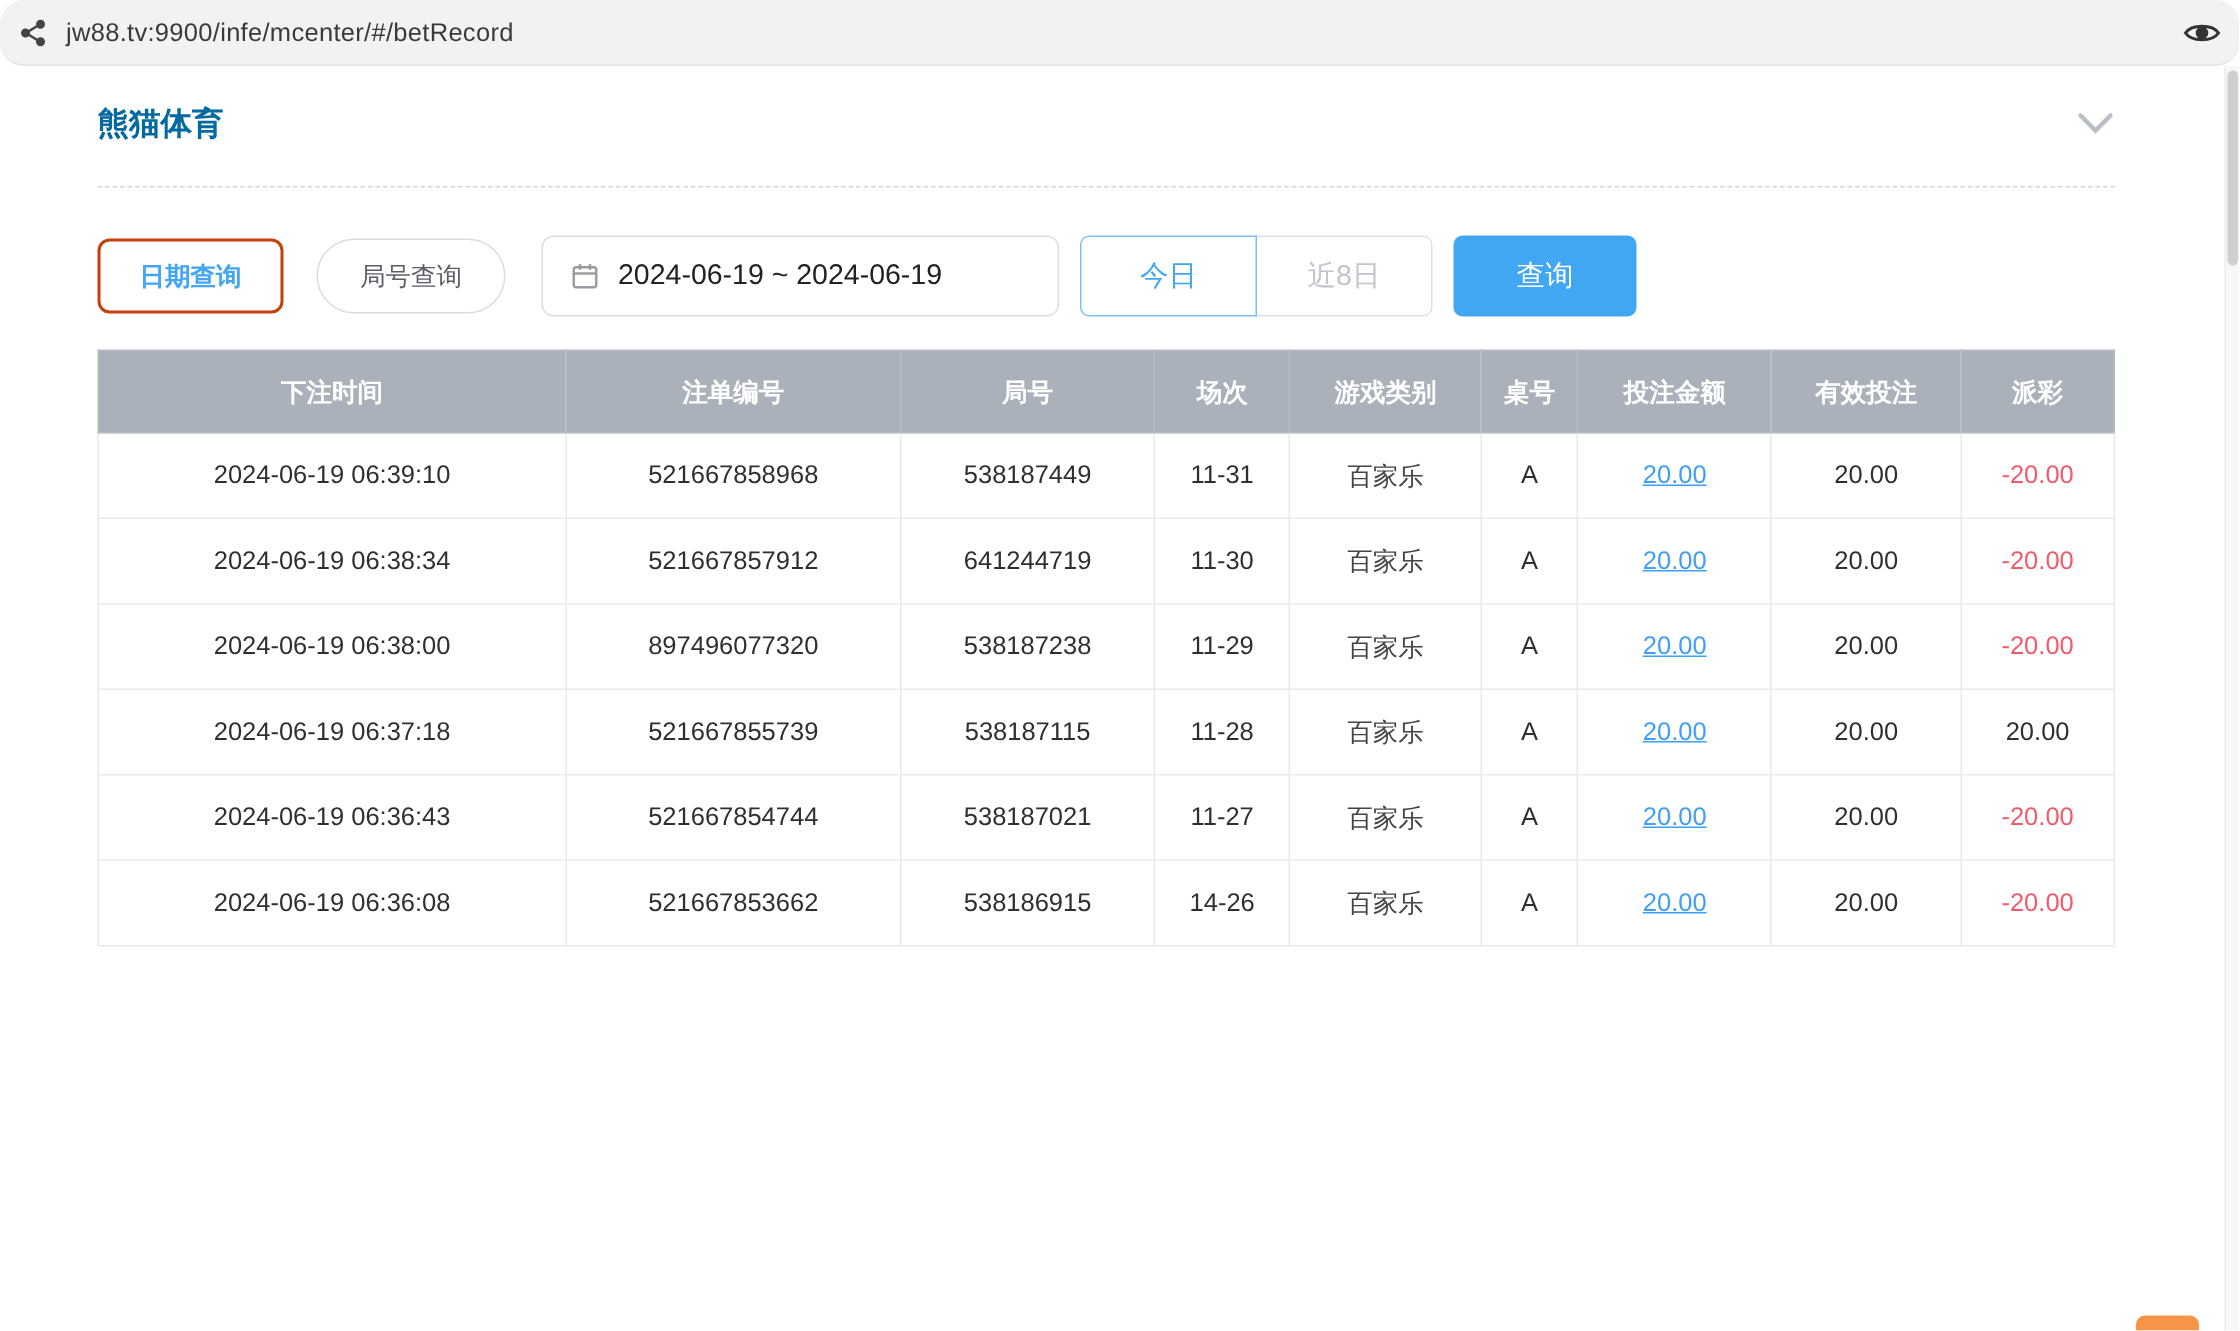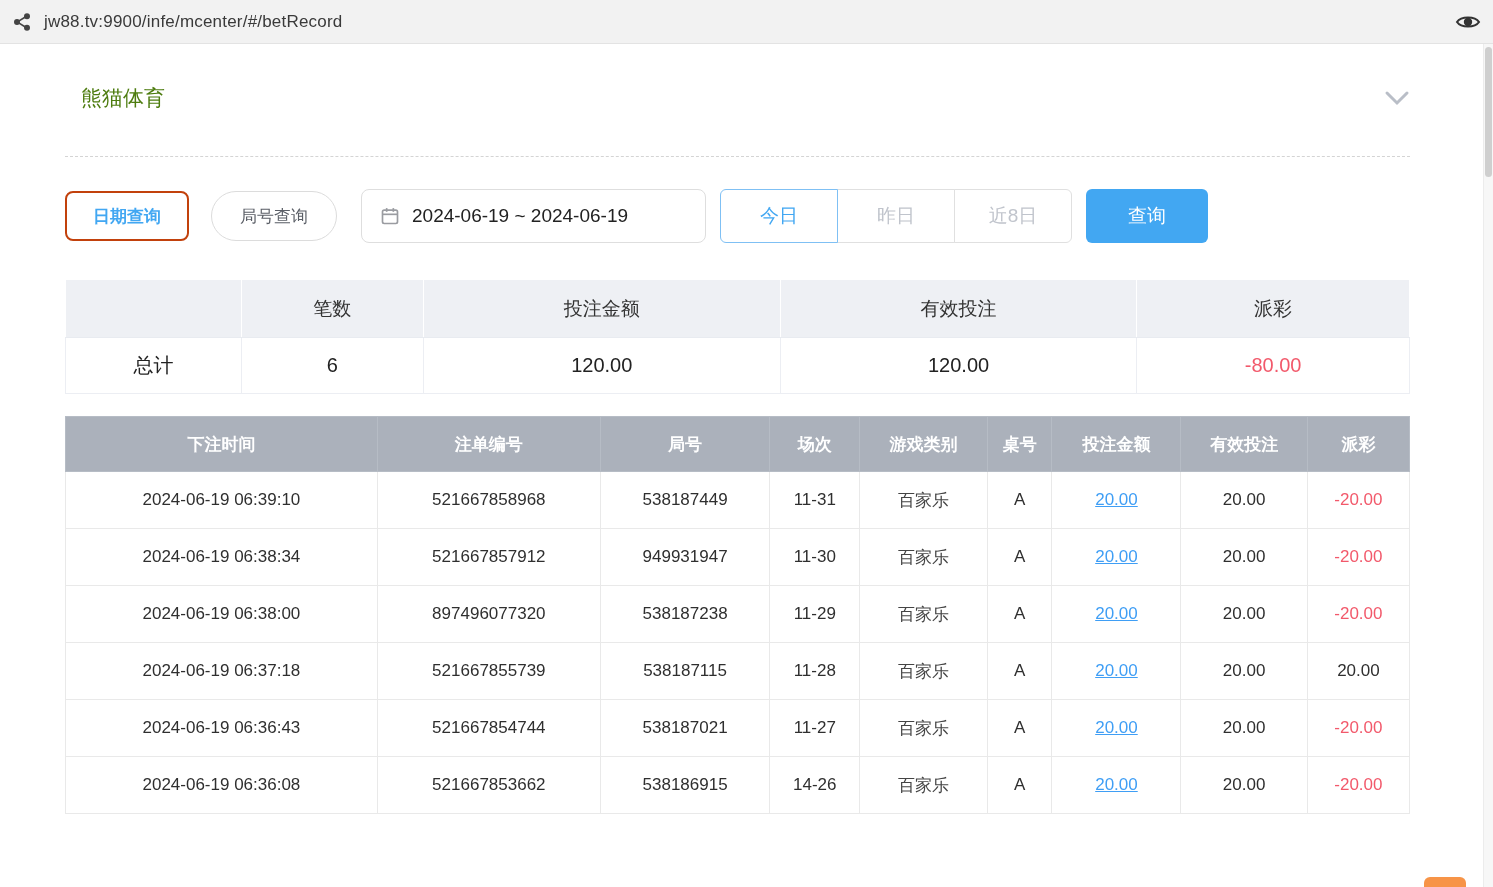--- a/index.html
+++ b/index.html
@@ -11,29 +11,29 @@
   *{box-sizing:border-box;}
   html,body{margin:0;padding:0;}
   body{
     width:1493px;height:887px;position:relative;overflow:hidden;
     background:#fff;color:#333;
     font-family:"Liberation Sans","DejaVu Sans",sans-serif;
   }
   
   .urlbar{
     height:44px;background:#f2f2f2;border-bottom:1px solid #e3e3e3;
-    display:flex;align-items:center;padding:0 12px;gap:12px;
+    display:flex;align-items:center;padding:0 12px;gap:12px;border-radius:16px;
   }
   .urlbar .url{font-size:17px;color:#3a3a3a;letter-spacing:.2px;}
   .urlbar .spacer{flex:1;}
   .icon-btn{display:inline-flex;align-items:center;justify-content:center;cursor:pointer;}
   
   .page{padding:0 83px 0 65px;}
   .section{display:flex;justify-content:space-between;align-items:center;}
-  .section h2{margin:16px;font-size:21px;font-weight:400;color:#4d7c0f;}
+  .section h2{margin:0;font-size:21px;font-weight:700;color:#0369a1;}
   .section-panda{margin-top:24px;padding-bottom:28px;}
   .divider{border-top:1px dashed #d4d4d4;height:0;}
   .section-bb{margin-top:30px;}
   
   .filter-row{margin-top:32px;display:flex;align-items:center;}
   .btn{background:#fff;font-family:inherit;cursor:pointer;display:inline-flex;align-items:center;justify-content:center;}
   .btn-date{width:124px;height:50px;border:2px solid #c2410c;border-radius:8px;color:var(--accent,#42a7f2);font-size:17px;font-weight:700;}
   .btn-round{margin-left:22px;width:126px;height:50px;border:1px solid #dcdcdc;border-radius:25px;color:#5a5e66;font-size:17px;}
   .date-input{
     margin-left:24px;width:345px;height:54px;border:1px solid #dedede;border-radius:8px;
@@ -122,53 +122,25 @@
           <rect x="3" y="5" width="18" height="16" rx="2"></rect>
           <line x1="3" y1="10" x2="21" y2="10"></line>
           <line x1="8" y1="2.5" x2="8" y2="7"></line>
             <line x1="16" y1="2.5" x2="16" y2="7"></line>
         </svg>
       </span>
       <span class="val">2024-06-19 ~ 2024-06-19</span>
     </div>
     <div class="quick-group">
       <button class="btn active">今日</button>
-      <button class="btn">昨日</button>
       <button class="btn">近8日</button>
     </div>
     <button class="btn btn-search">查询</button>
   </div>
 
-  <table class="summary">
-    <colgroup>
-      <col style="width:13.1%">
-        <col style="width:13.5%">
-        <col style="width:26.6%">
-        <col style="width:26.5%">
-        <col style="width:20.3%">
-    </colgroup>
-    <thead>
-      <tr>
-        <th></th>
-        <th>笔数</th>
-        <th>投注金额</th>
-        <th>有效投注</th>
-        <th>派彩</th>
-      </tr>
-    </thead>
-    <tbody>
-      <tr>
-        <td>总计</td>
-        <td>6</td>
-        <td>120.00</td>
-        <td>120.00</td>
-        <td class="neg">-80.00</td>
-      </tr>
-    </tbody>
-  </table>
 
   <table class="records">
     <colgroup>
       <col style="width:23.2%">
         <col style="width:16.6%">
         <col style="width:12.6%">
         <col style="width:6.7%">
         <col style="width:9.5%">
         <col style="width:4.8%">
         <col style="width:9.6%">
@@ -196,21 +168,21 @@
         <td>11-31</td>
         <td class="game">百家乐</td>
         <td>A</td>
         <td><a class="bet-link">20.00</a></td>
         <td>20.00</td>
         <td class="neg">-20.00</td>
       </tr>
       <tr>
         <td>2024-06-19 06:38:34</td>
         <td>521667857912</td>
-        <td>949931947</td>
+        <td>641244719</td>
         <td>11-30</td>
         <td class="game">百家乐</td>
         <td>A</td>
         <td><a class="bet-link">20.00</a></td>
         <td>20.00</td>
         <td class="neg">-20.00</td>
       </tr>
       <tr>
         <td>2024-06-19 06:38:00</td>
         <td>897496077320</td>

